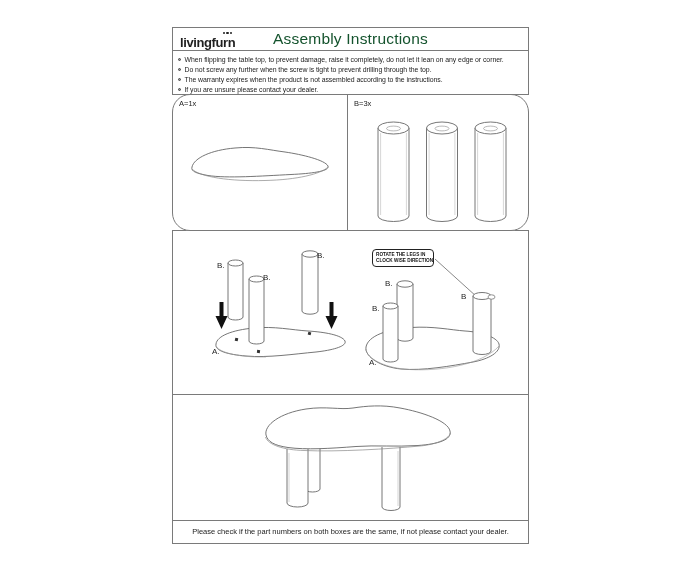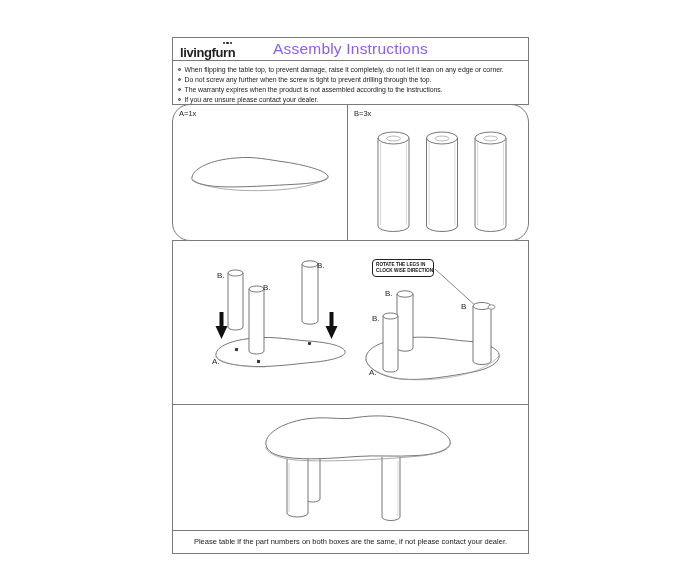--- a/index.html
+++ b/index.html
@@ -2,38 +2,38 @@
 <html><head>
 <meta charset="utf-8">
 <style>
   * { box-sizing: border-box; }
   html,body { margin:0; padding:0; }
   body {
     width:700px; height:568px; position:relative; background:#ffffff;
     font-family:"Liberation Sans", sans-serif; color:#2f2f2f;
     overflow:hidden;
   }
-  .doc { position:absolute; left:172px; top:27px; width:357px; height:517px;margin-top:10px; }
+  .doc { position:absolute; left:172px; top:27px; width:357px; height:517px; }
   .row {
     position:absolute; left:0; width:357px; background:#fff;
     border:1px solid #7a7a7a;
   }
   .row-header   { top:0;   height:24px;  z-index:6; }
   .row-notes    { top:23px; height:45px; z-index:5; }
   .row-parts    { top:67px; height:137px; z-index:4;border-radius:18px; }
   .row-assembly { top:203px; height:165px; z-index:3; }
   .row-table    { top:367px; height:127px; z-index:2; }
   .row-footer   { top:493px; height:24px; z-index:1; }
 
   
   .logo { position:absolute; left:7px; top:4px; height:16px; }
   .logo-text { font-size:13px; font-weight:bold; letter-spacing:-0.4px; color:#1f1f1f; line-height:18px; display:inline-block; padding-top:2px; }
   .logo-dots { position:absolute; top:0px; right:3px; display:flex; gap:1.5px; }
   .logo-dots i { width:2.2px; height:2.2px; border-radius:50%; background:#1f1f1f; }
-  .title { position:absolute; left:0; right:0; top:2px; text-align:center; font-size:15.5px; color:#8b5cf6; letter-spacing:0.2px; }
+  .title { position:absolute; left:0; right:0; top:2px; text-align:center; font-size:15.5px; color:#14532d; letter-spacing:0.2px; }
 
   
   .notes-list { padding:4px 5px 0 5px; }
   .note { display:flex; align-items:flex-start; gap:3.5px; font-size:6.9px; line-height:10px; white-space:nowrap; letter-spacing:-0.05px; color:#222; }
   .note .bullet-glyph { flex:0 0 auto; width:3px; height:3px; margin-top:3px; border-radius:50%; border:0.6px solid #444; background:#9a9a9a; }
 
   
   .cell { position:absolute; top:0; bottom:0; }
   .cell-a { left:0; width:175px; border-right:1px solid #7a7a7a; }
   .cell-b { left:175px; right:2px; }
@@ -198,16 +198,16 @@
       <g stroke="#666" stroke-width="0.9" fill="#fff">
         <path d="M124 44 L124 104 A9 3.5 0 0 0 142 104 L142 44"></path>
         <line x1="140" y1="48" x2="140" y2="103" stroke="#bbb" stroke-width="0.6"></line>
       </g>
       <path fill="#fff" stroke="#666" stroke-width="0.9" d="M 8 32 C 6 22 22 10 48 6 C 68 3 82 7 95 5 C 108 3 124 1.5 142 5 C 164 9 190 18 192 28 C 194 37 180 41 160 42.5 C 138 44 118 42 98 43.5 C 72 45.5 48 47 30 44.5 C 16 42.5 9.5 38.5 8 32 Z"></path>
       <path fill="none" stroke="#888" stroke-width="0.7" d="M 7.5 34 C 10 42 26 47 46 47.5 C 80 49 130 46 162 43 C 180 41.3 192 35 192.5 29.5"></path>
     </svg>
   </div>
 
   <div class="row row-footer">
-    <div class="footer-text">Please table if the part numbers on both boxes are the same, if not please contact your dealer.</div>
+    <div class="footer-text">Please check if the part numbers on both boxes are the same, if not please contact your dealer.</div>
   </div>
 
 </div>
 
 </body></html>

